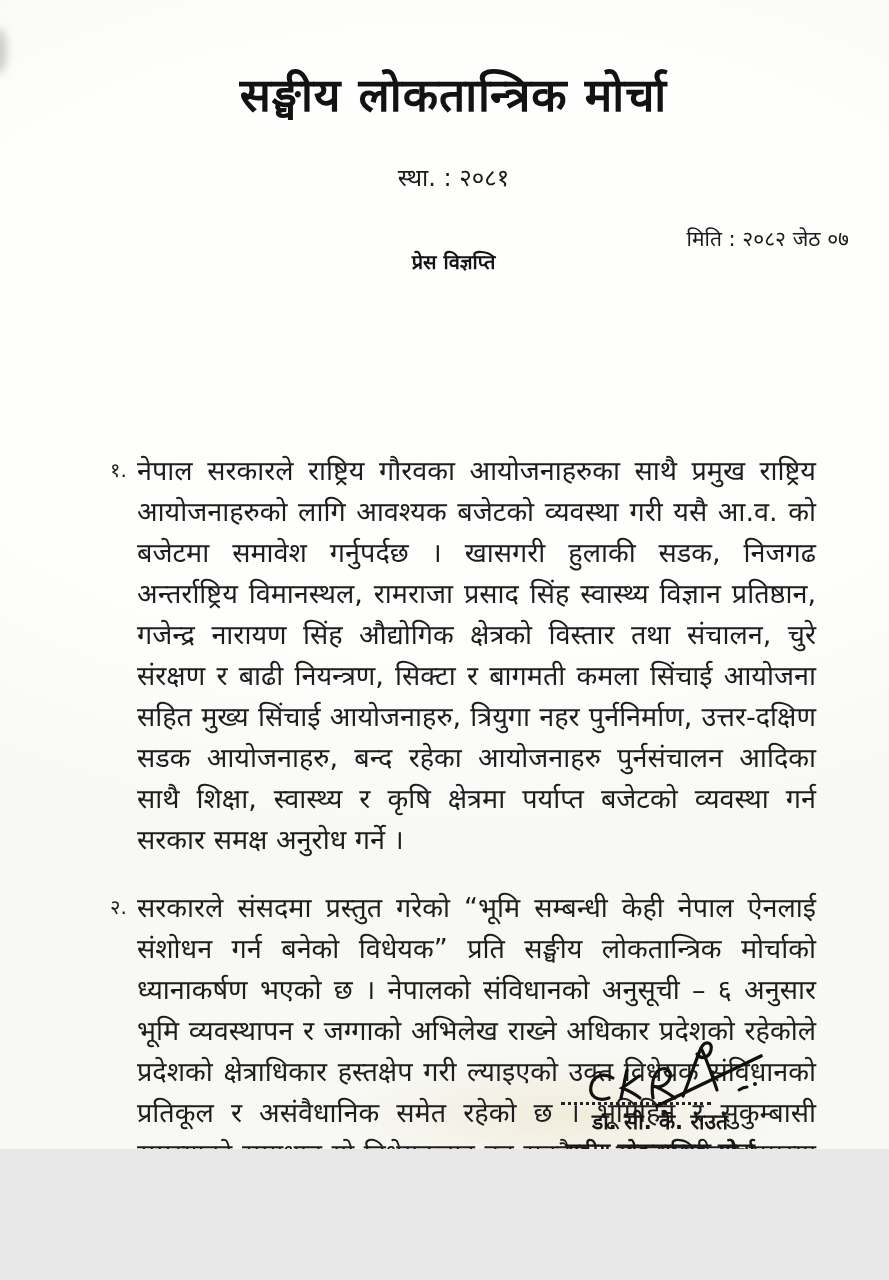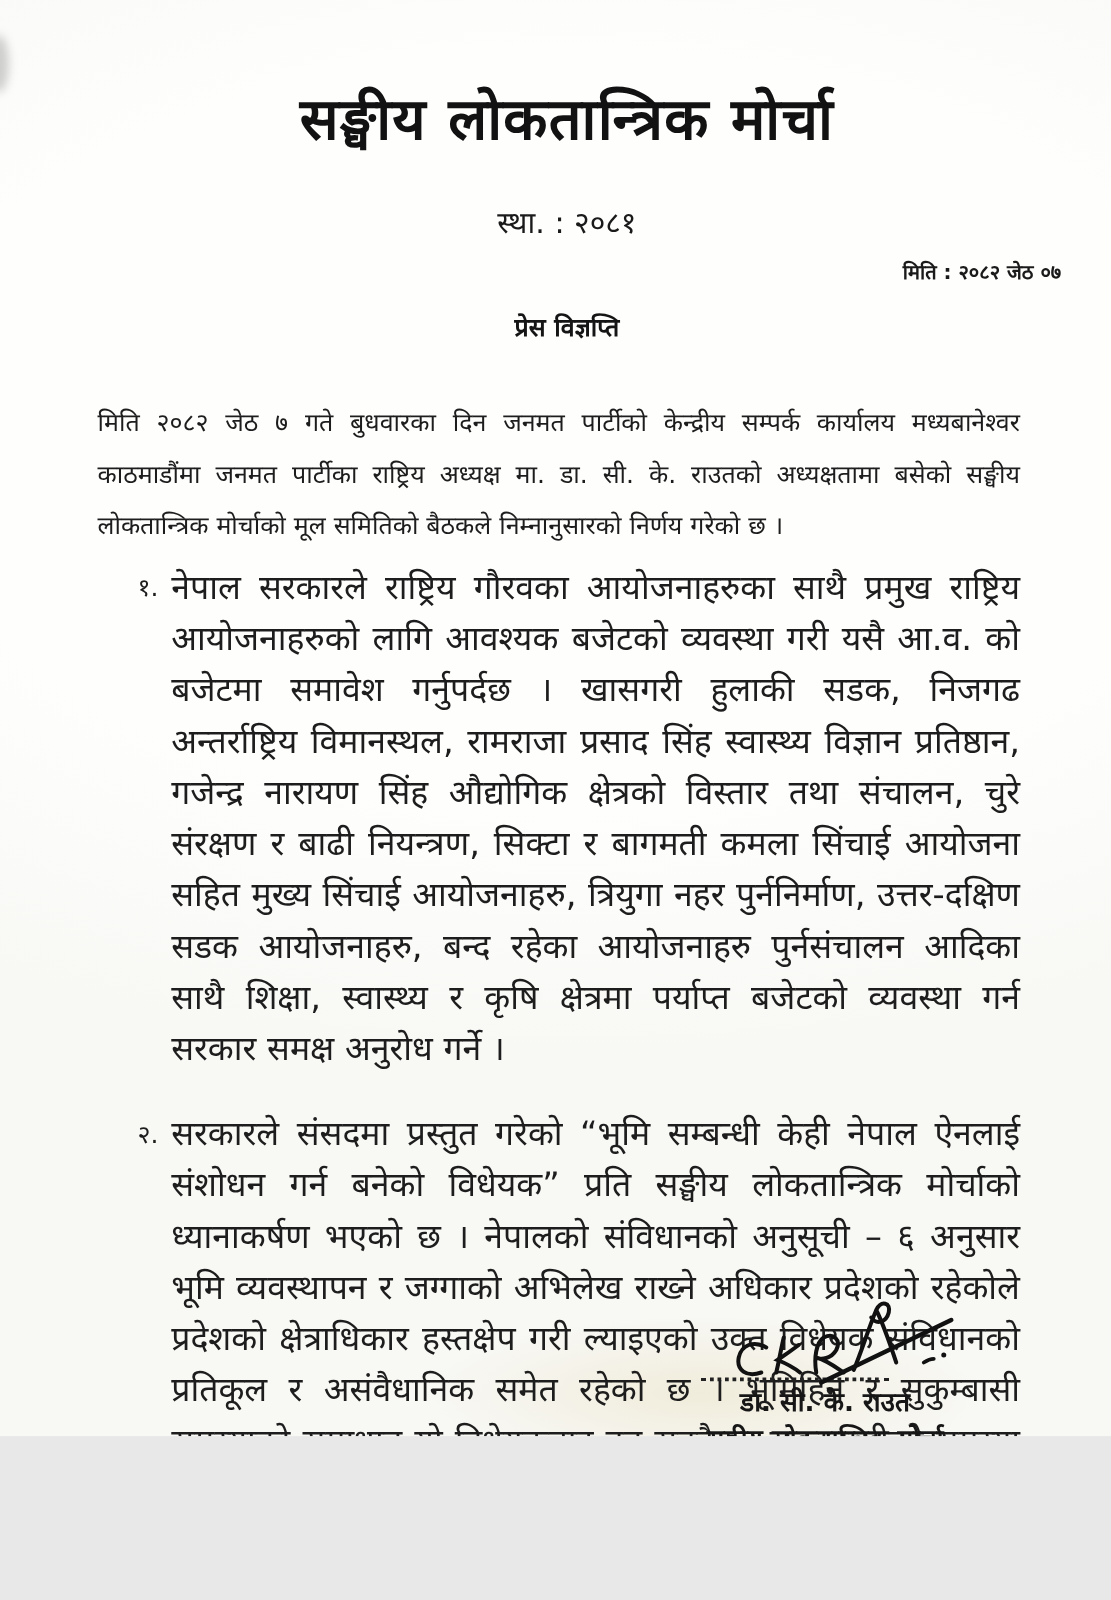--- a/index.html
+++ b/index.html
@@ -50,24 +50,24 @@
     top: 160px;
     left: 0;
     width: 100%;
     text-align: center;
     font-size: 24px;
     font-weight: 500;
     color: #1a1a1a;
   }
   .date-line {
     position: absolute;
-    top: 206px;
+    top: 224px;
     right: 58px;
-    font-size: 16px;
-    font-weight: 700;
+    font-size: 21px;
+    font-weight: 400;
     color: #1a1a1a;
   }
   .press-heading {
     position: absolute;
     top: 248px;
     left: 0;
     width: 100%;
     text-align: center;
     font-size: 20px;
     font-weight: 700;
@@ -153,21 +153,20 @@
   <div class="corner-artifact"></div>
 
   <div class="letterhead-title">सङ्घीय लोकतान्त्रिक मोर्चा</div>
 
   <div class="establishment-line">स्था. : २०८१</div>
 
   <div class="date-line">मिति : २०८२ जेठ ०७</div>
 
   <div class="press-heading">प्रेस विज्ञप्ति</div>
 
-  <div class="intro-para">मिति २०८२ जेठ ७ गते बुधवारका दिन जनमत पार्टीको केन्द्रीय सम्पर्क कार्यालय मध्यबानेश्वर काठमाडौंमा जनमत पार्टीका राष्ट्रिय अध्यक्ष मा. डा. सी. के. राउतको अध्यक्षतामा बसेको सङ्घीय लोकतान्त्रिक मोर्चाको मूल समितिको बैठकले निम्नानुसारको निर्णय गरेको छ ।</div>
 
   <div class="decision-list">
     <div class="decision-item">
       <div class="decision-number">१.</div>
       <div class="decision-text">नेपाल सरकारले राष्ट्रिय गौरवका आयोजनाहरुका साथै प्रमुख राष्ट्रिय आयोजनाहरुको  लागि आवश्यक बजेटको व्यवस्था गरी यसै आ.व. को बजेटमा समावेश गर्नुपर्दछ । खासगरी हुलाकी सडक, निजगढ अन्तर्राष्ट्रिय विमानस्थल, रामराजा प्रसाद सिंह स्वास्थ्य विज्ञान प्रतिष्ठान, गजेन्द्र नारायण सिंह औद्योगिक क्षेत्रको विस्तार तथा संचालन, चुरे संरक्षण र बाढी नियन्त्रण, सिक्टा र  बागमती कमला सिंचाई आयोजना सहित मुख्य सिंचाई आयोजनाहरु, त्रियुगा नहर पुर्ननिर्माण, उत्तर-दक्षिण सडक आयोजनाहरु, बन्द रहेका आयोजनाहरु पुर्नसंचालन आदिका साथै शिक्षा, स्वास्थ्य र कृषि क्षेत्रमा पर्याप्त बजेटको व्यवस्था गर्न सरकार समक्ष अनुरोध गर्ने ।</div>
     </div>
     <div class="decision-item">
       <div class="decision-number">२.</div>
       <div class="decision-text">सरकारले संसदमा प्रस्तुत गरेको “भूमि सम्बन्धी केही नेपाल ऐनलाई संशोधन गर्न बनेको विधेयक” प्रति सङ्घीय लोकतान्त्रिक मोर्चाको ध्यानाकर्षण भएको छ । नेपालको संविधानको अनुसूची – ६ अनुसार भूमि व्यवस्थापन र जग्गाको अभिलेख राख्ने अधिकार प्रदेशको रहेकोले प्रदेशको क्षेत्राधिकार हस्तक्षेप गरी ल्याइएको उक्त विधेयक संविधानको प्रतिकूल र असंवैधानिक समेत रहेको छ । भूमिहिन र सुकुम्बासी समस्याको समाधान यो विधेयकबाट हुन सक्दैन । सुकुम्बासीको समस्या समाधान गर्न प्रचलित ऐन नै पर्याप्त रहेको छ। उक्त विधेयक रियल स्टेट, भू-माफिया, भूमि दलाल, भ्रष्टाचारी, वन तस्कर आदिलाई अत्यधिक लाभ पुग्ने गरी ल्याइएको छ । यसबाट वनजंगल विनाश भई पर्यावरण संकट उत्पन्न हुने र जैविक विविधता नष्ट भई तराई/मधेश मरुभूमिकरण हुने, तराई/मधेशमा आन्तरिक बसाँईसराँईका कारण अत्यधिक जनसंख्या वृद्धि भई भयावह स्थिति उत्पन्न हुनेछ । तसर्थ देश र जनताको हितमा नरहेको हुँदा उक्त विधेयकको मोर्चा घोर विरोध गर्दछ र प्रस्तुत विधेयक फिर्ता लिन सरकारसँग अनुरोध गर्दछ ।</div>
     </div>

